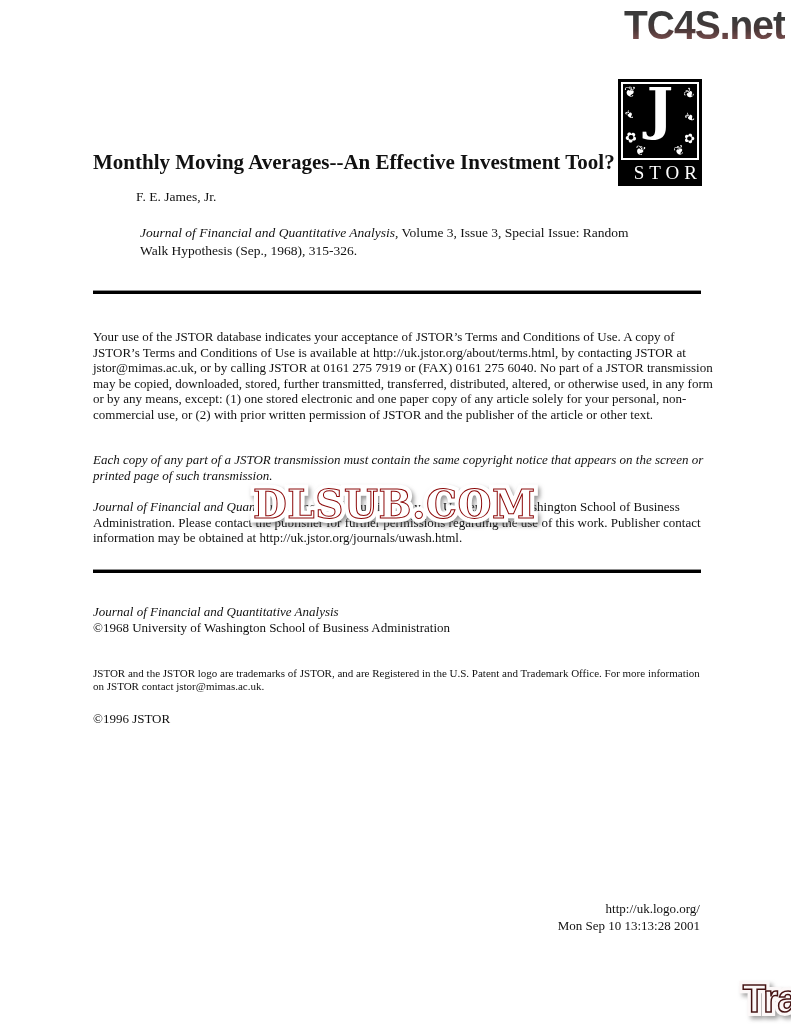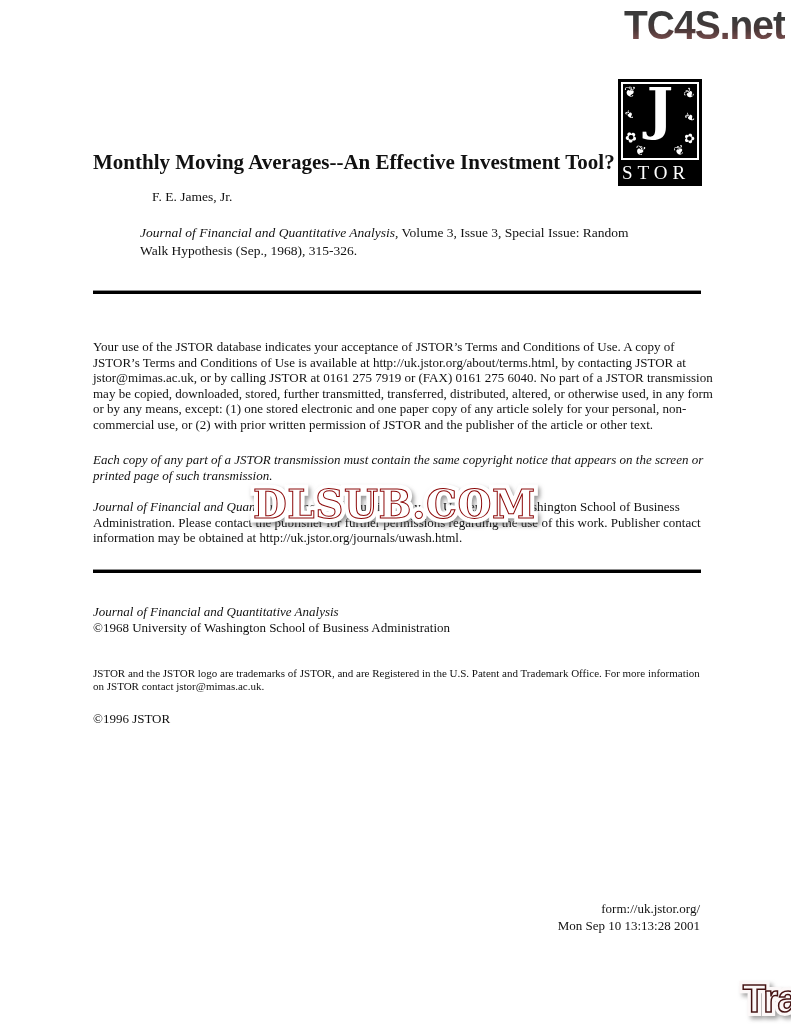--- a/index.html
+++ b/index.html
@@ -34,39 +34,39 @@
   .flourish { position: absolute; color: #fff; font-family: "DejaVu Sans", sans-serif; line-height: 1; }
   .fl1 { left: 1px;  top: 1px;   font-size: 15px; }
   .fl2 { left: 1px;  top: 24px;  font-size: 13px; transform: rotate(40deg); }
   .fl3 { left: 2px;  top: 46px;  font-size: 14px; transform: rotate(-30deg); }
   .fl4 { right: 2px; top: 3px;   font-size: 13px; transform: rotate(-45deg); }
   .fl5 { right: 1px; top: 26px;  font-size: 14px; transform: rotate(25deg); }
   .fl6 { right: 2px; top: 48px;  font-size: 13px; transform: rotate(90deg); }
   .fl7 { left: 12px; bottom: 1px; font-size: 13px; transform: rotate(15deg); }
   .fl8 { right: 12px; bottom: 1px; font-size: 13px; transform: rotate(-20deg); }
   .jstor-logo-stor {
-    position: absolute; bottom: 2px; left: 0; right: 0; text-align: left;
+    position: absolute; bottom: 2px; left: 0; right: 0; text-align: right;
     color: #fff; font-family: "Liberation Serif", serif;
     font-size: 19px; letter-spacing: 5px; text-indent: 4px;
   }
 
   
   .article-title { left: 93px; top: 150px; font-size: 21px; font-weight: bold; }
-  .article-author { left: 152px; top: 189px; font-size: 13.5px; }
+  .article-author { left: 136px; top: 189px; font-size: 13.5px; }
   .article-citation { left: 140px; top: 224px; width: 505px; font-size: 13.5px; line-height: 1.34; }
   .italic { font-style: italic; }
 
   
   .rule { left: 93px; width: 608px; height: 2.5px; background: #000; border-top: 1px solid #8f8f8f; }
   .rule-1 { top: 290px; }
   .rule-2 { top: 569px; }
 
   
   .para { left: 93px; width: 620px; font-size: 13px; line-height: 1.195; }
-  .p1 { top: 339px; }
+  .p1 { top: 329px; }
   .p2 { top: 452px; font-style: italic; }
   .p3 { top: 499px; }
 
   .pub1 { left: 93px; top: 604px; font-size: 13px; font-style: italic; }
   .pub2 { left: 93px; top: 620px; font-size: 13px; }
   .trademark { left: 93px; top: 667px; width: 620px; font-size: 11px; line-height: 1.2; }
   .c2001 { left: 93px; top: 711px; font-size: 13px; }
 
   .footer { right: 91px; top: 901px; text-align: right; font-size: 13px; line-height: 1.3; }
 
@@ -147,21 +147,21 @@
 
 <div class="abs pub1">Journal of Financial and Quantitative Analysis</div>
 <div class="abs pub2">©1968 University of Washington School of Business Administration</div>
 
 
 <div class="abs trademark">JSTOR and the JSTOR logo are trademarks of JSTOR, and are Registered in the U.S. Patent and Trademark Office. For more information on JSTOR contact jstor@mimas.ac.uk.</div>
 <div class="abs c2001">©1996 JSTOR</div>
 
 
 <div class="abs footer">
-  <div>form://uk.jstor.org/</div>
+  <div>http://uk.logo.org/</div>
   <div>Mon Sep 10 13:13:28 2001</div>
 </div>
 
 
 <span class="abs outlined traders" data-text="TradersXtreme.com">TradersXtreme.com</span>
 
 
 
 
 </body></html>

